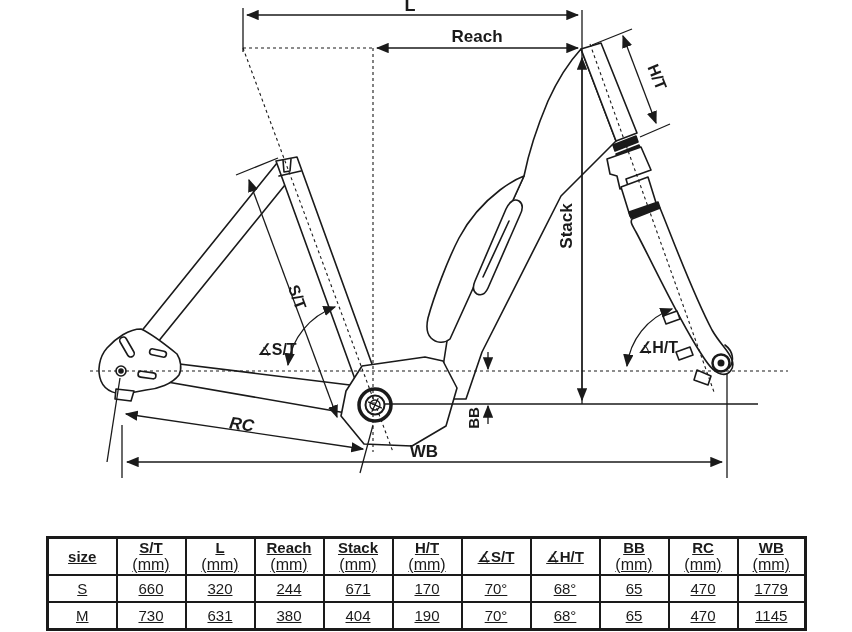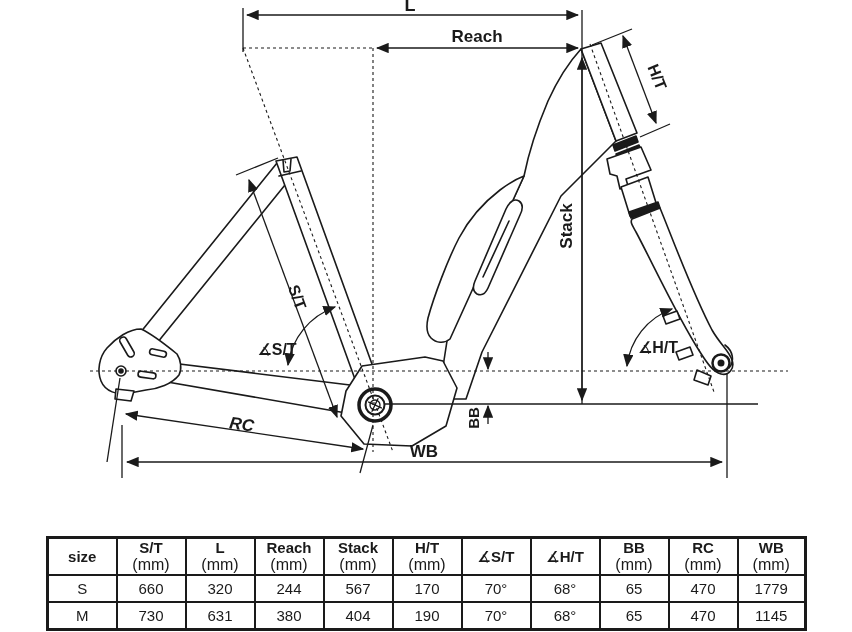--- a/index.html
+++ b/index.html
@@ -5,20 +5,21 @@
   html,body{margin:0;padding:0;background:#fff;}
   .screen{
     position:relative;width:852px;height:632px;background:#ffffff;overflow:hidden;
     font-family:"Liberation Sans","DejaVu Sans",sans-serif;color:#1a1a1a;
   }
   .diagram{position:absolute;left:0;top:0;}
   .geo-table{
     position:absolute;left:46px;top:536px;width:758px;
     border-collapse:collapse;table-layout:fixed;
     border:3px solid #1a1a1a;
+    text-decoration:underline;
   }
   .geo-table th,.geo-table td{
     border:2px solid #1a1a1a;text-align:center;vertical-align:middle;
     padding:0;color:#1a1a1a;background:#fff;
   }
   .geo-table th{height:32px;font-weight:bold;font-size:15px;line-height:1.05;}
   .geo-table td{height:25px;font-weight:normal;font-size:15px;}
   .hdr{display:flex;flex-direction:column;align-items:center;justify-content:center;}
   .hdr .unit{font-weight:normal;font-size:16px;line-height:1.1;}
   .hdr .lbl{font-weight:bold;font-size:15px;line-height:1.15;}
@@ -214,21 +215,21 @@
             </div>
           </th>
       </tr>
     </thead>
     <tbody>
       <tr>
         <td>S</td>
         <td>660</td>
         <td>320</td>
         <td>244</td>
-        <td>567</td>
+        <td>671</td>
         <td>170</td>
         <td>70°</td>
         <td>68°</td>
         <td>65</td>
         <td>470</td>
         <td>1779</td>
       </tr>
       <tr>
         <td>M</td>
         <td>730</td>

